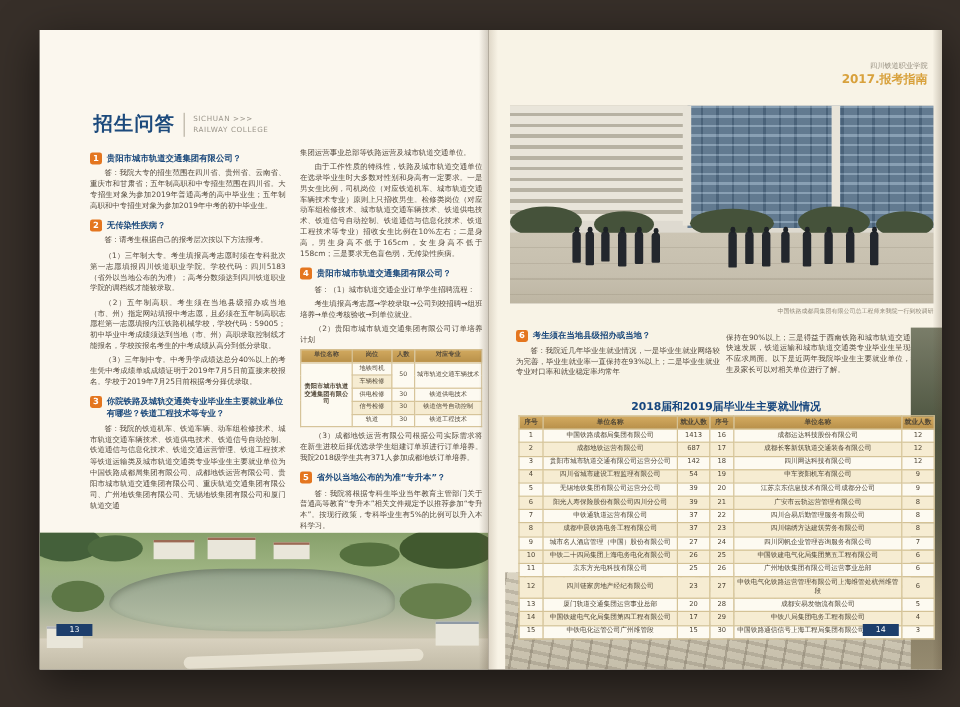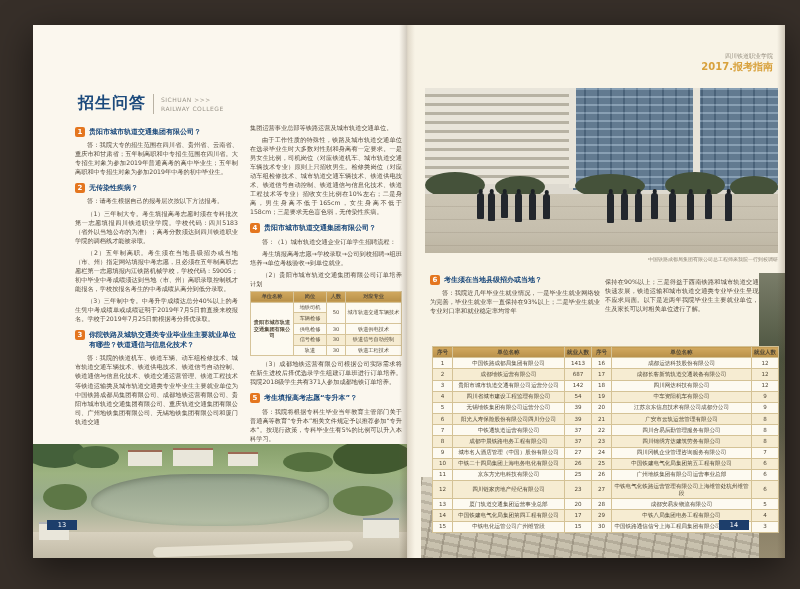--- a/index.html
+++ b/index.html
@@ -139,21 +139,21 @@
         <span class="qnum">2</span>
         <span class="qtitle">无传染性疾病？</span>
       </div>
       <div class="para">答：请考生根据自己的报考层次按以下方法报考。</div>
       <div class="para">（1）三年制大专。考生填报高考志愿时须在专科批次第一志愿填报四川铁道职业学院。学校代码：四川5183（省外以当地公布的为准）；高考分数须达到四川铁道职业学院的调档线才能被录取。</div>
       <div class="para">（2）五年制高职。考生须在当地县级招办或当地（市、州）指定网站填报中考志愿，且必须在五年制高职志愿栏第一志愿填报内江铁路机械学校，学校代码：59005；初中毕业中考成绩须达到当地（市、州）高职录取控制线才能报名，学校按报名考生的中考成绩从高分到低分录取。</div>
       <div class="para">（3）三年制中专。中考升学成绩达总分40%以上的考生凭中考成绩单或成绩证明于2019年7月5日前直接来校报名。学校于2019年7月25日前根据考分择优录取。</div>
 
       <div class="qrow">
         <span class="qnum">3</span>
-        <span class="qtitle">你院铁路及城轨交通类专业毕业生主要就业单位有哪些？铁道通信与信息化技术？</span>
+        <span class="qtitle">你院铁路及城轨交通类专业毕业生主要就业单位有哪些？铁道工程技术等专业？</span>
       </div>
       <div class="para">答：我院的铁道机车、铁道车辆、动车组检修技术、城市轨道交通车辆技术、铁道供电技术、铁道信号自动控制、铁道通信与信息化技术、铁道交通运营管理、铁道工程技术等铁道运输类及城市轨道交通类专业毕业生主要就业单位为中国铁路成都局集团有限公司、成都地铁运营有限公司、贵阳市城市轨道交通集团有限公司、重庆轨道交通集团有限公司、广州地铁集团有限公司、无锡地铁集团有限公司和厦门轨道交通</div>
     </div>
 
     <div class="col col2">
       <div class="para noindent">集团运营事业总部等铁路运营及城市轨道交通单位。</div>
       <div class="para">由于工作性质的特殊性，铁路及城市轨道交通单位在选录毕业生时大多数对性别和身高有一定要求。一是男女生比例，司机岗位（对应铁道机车、城市轨道交通车辆技术专业）原则上只招收男生。检修类岗位（对应动车组检修技术、城市轨道交通车辆技术、铁道供电技术、铁道信号自动控制、铁道通信与信息化技术、铁道工程技术等专业）招收女生比例在10%左右；二是身高，男生身高不低于165cm，女生身高不低于158cm；三是要求无色盲色弱，无传染性疾病。</div>
 
       <div class="qrow">
         <span class="qnum">4</span>
@@ -197,21 +197,21 @@
             <td>30</td>
             <td>铁道工程技术</td>
           </tr>
         </tbody>
       </table>
 
       <div class="para">（3）成都地铁运营有限公司根据公司实际需求将在新生进校后择优选录学生组建订单班进行订单培养。我院2018级学生共有371人参加成都地铁订单培养。</div>
 
       <div class="qrow">
         <span class="qnum">5</span>
-        <span class="qtitle">考生填报高考志愿“专升本”？</span>
+        <span class="qtitle">省外以当地公布的为准“专升本”？</span>
       </div>
       <div class="para">答：我院将根据专科生毕业当年教育主管部门关于普通高等教育“专升本”相关文件规定予以推荐参加“专升本”。按现行政策，专科毕业生有5%的比例可以升入本科学习。</div>
     </div>
 
     <div class="photo-left">
       <div class="blob" style="left:-8px;top:-6px;width:60px;height:30px;background:#44603a;"></div>
       <div class="blob" style="left:40px;top:2px;width:46px;height:22px;background:#4d6a3f;"></div>
       <div class="blob" style="left:300px;top:-4px;width:80px;height:34px;background:#41592f;"></div>
       <div class="blob" style="left:250px;top:8px;width:50px;height:20px;background:#55703f;"></div>
       <div class="bldg" style="left:95px;top:6px;width:34px;height:14px;"></div>
@@ -275,20 +275,21 @@
       </div>
       <div class="para">答：我院近几年毕业生就业情况，一是毕业生就业网络较为完善，毕业生就业率一直保持在93%以上；二是毕业生就业专业对口率和就业稳定率均常年</div>
     </div>
     <div class="colB">
       <div class="para noindent" style="margin-top:0;">保持在90%以上；三是得益于西南铁路和城市轨道交通的快速发展，铁道运输和城市轨道交通类专业毕业生呈现供不应求局面。以下是近两年我院毕业生主要就业单位，考生及家长可以对相关单位进行了解。</div>
     </div>
 
     <div class="tree-strip"></div>
     <div class="tracks"></div>
 
+    <div class="emp-title">2018届和2019届毕业生主要就业情况</div>
     <div class="emp-wrap">
       <table class="emp">
         <colgroup>
           <col class="c-no">
             <col class="c-name">
             <col class="c-cnt">
           <col class="c-no2">
             <col class="c-name2">
             <col class="c-cnt2">
         </colgroup>

